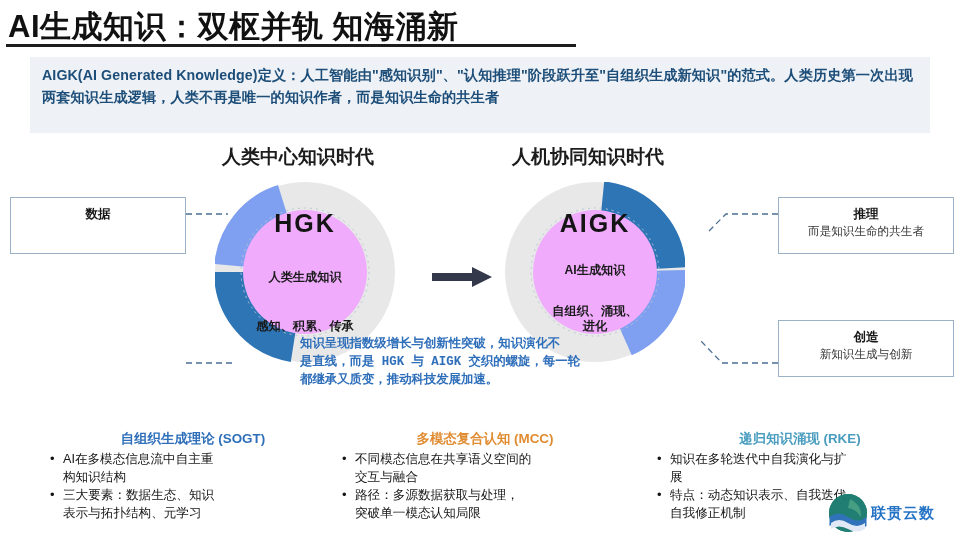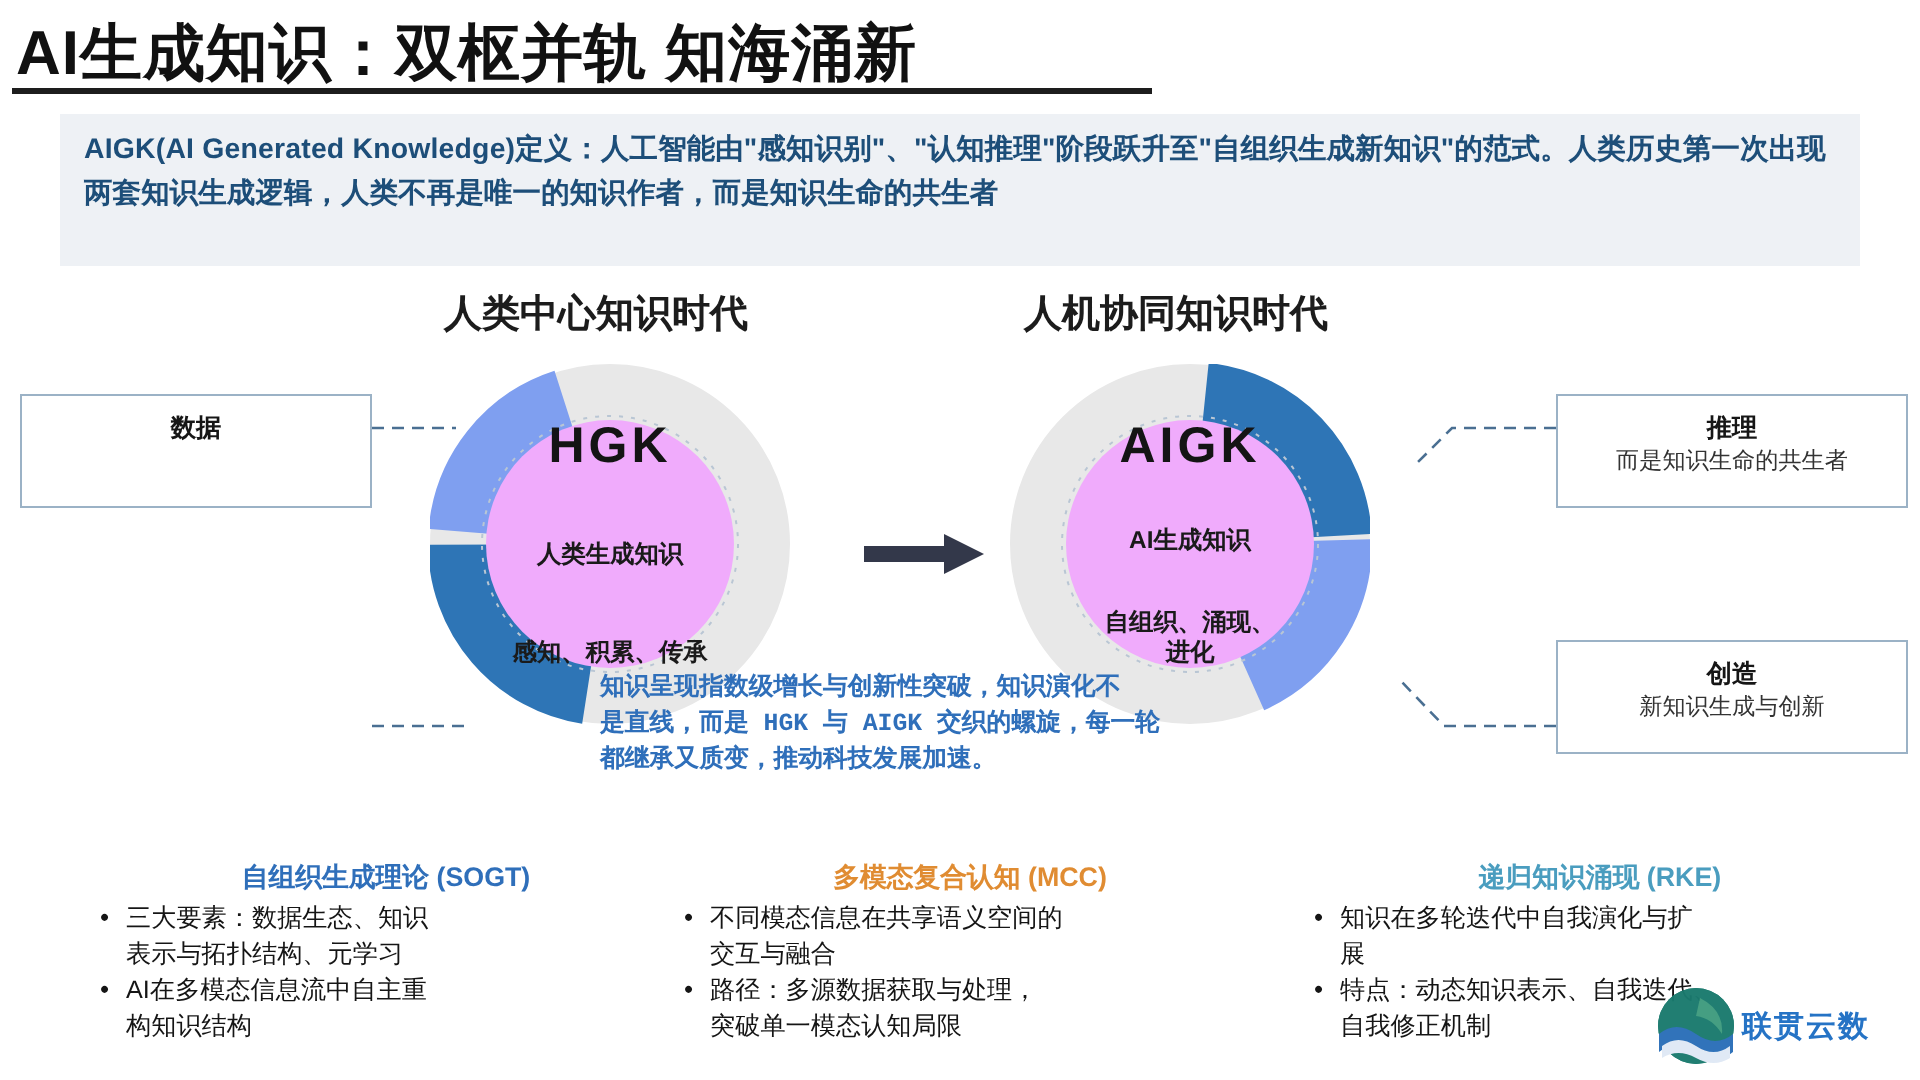--- a/index.html
+++ b/index.html
@@ -310,24 +310,24 @@
     <div class="callout-desc">新知识生成与创新</div>
   </div>
 
   <div class="center-caption">知识呈现指数级增长与创新性突破，知识演化不
 是直线，而是 HGK 与 AIGK 交织的螺旋，每一轮
 都继承又质变，推动科技发展加速。</div>
 
   <div class="theory" id="theory-1">
     <div class="theory-title" style="color: rgb(47, 111, 186);">自组织生成理论 (SOGT)</div>
     <ul class="theory-list">
+      <li><span>AI在多模态信息流中自主重
+构知识结构</span></li>
       <li><span>三大要素：数据生态、知识
 表示与拓扑结构、元学习</span></li>
-      <li><span>AI在多模态信息流中自主重
-构知识结构</span></li>
     </ul>
   </div>
 
   <div class="theory" id="theory-2">
     <div class="theory-title" style="color: rgb(224, 140, 50);">多模态复合认知 (MCC)</div>
     <ul class="theory-list">
       <li><span>不同模态信息在共享语义空间的
 交互与融合</span></li>
       <li><span>路径：多源数据获取与处理，
 突破单一模态认知局限</span></li>

